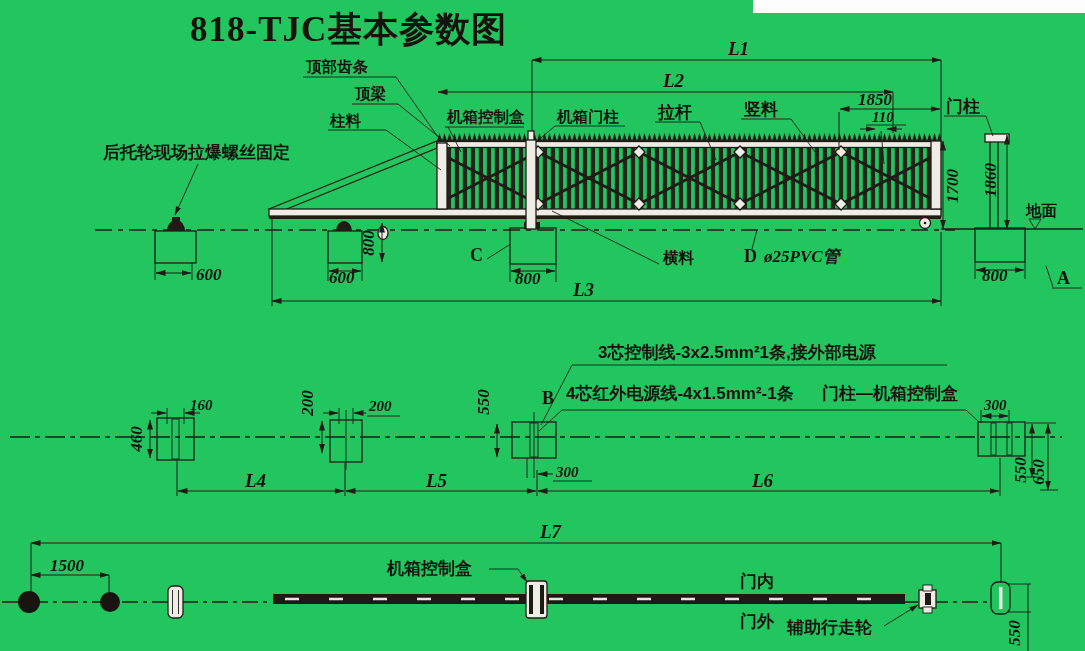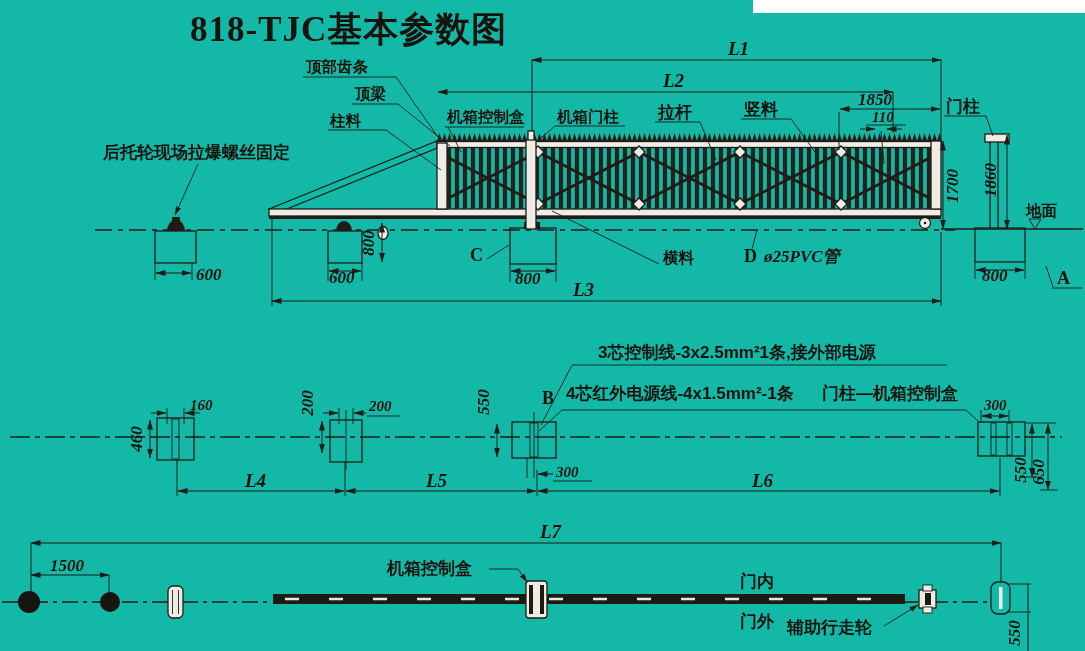--- a/index.html
+++ b/index.html
@@ -1,16 +1,16 @@
 <!DOCTYPE html>
 <html><head>
 <meta charset="utf-8">
 <style>
   html,body{margin:0;padding:0;background:#c8c5bf;}
-  #stage{position:relative;width:1085px;height:651px;background:#14b8a6;overflow:hidden;
+  #stage{position:relative;width:1085px;height:651px;background:#22c55e;overflow:hidden;
          font-family:"Liberation Serif",serif;}
   svg{position:absolute;left:0;top:0;}
   svg text{fill:#16130f;}
   .ln{stroke:#1f1c17;stroke-width:1.3;fill:none;}
   .thin{stroke:#1f1c17;stroke-width:0.9;fill:none;}
   .thick{stroke:#1f1c17;stroke-width:2.6;fill:none;}
   .dim{stroke:#1f1c17;stroke-width:1;fill:none;}
   .fill-lt{fill:#efece5;}
   .cjk{font-family:"Liberation Sans",sans-serif;font-weight:bold;font-size:15.5px;}
   .cjk17{font-family:"Liberation Sans",sans-serif;font-weight:bold;font-size:17px;}

